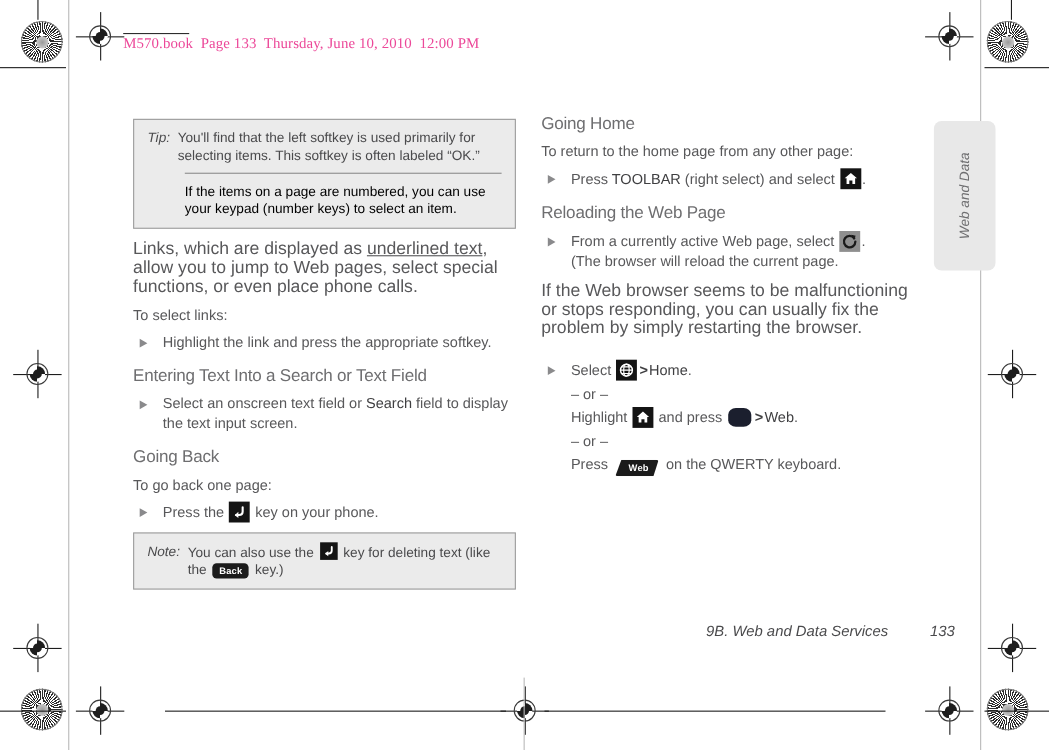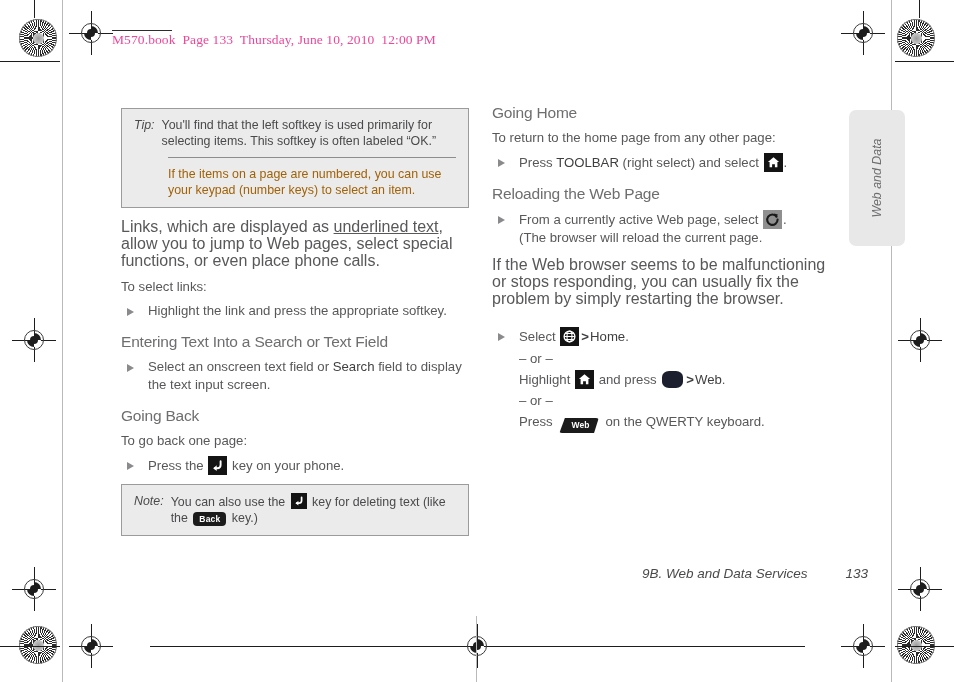--- a/index.html
+++ b/index.html
@@ -189,21 +189,21 @@
   }
   .callout-div {
     height: 1px;
     background: #8d8d8d;
     margin: 8px 0 8px 34px;
   }
   .callout-indent {
     padding-left: 34px;
     font-size: 12.4px;
     line-height: 16px;
-    color: #a16207;
+    color: #000000;
   }
 
   
   .icon-sq {
     display: inline-block;
     width: 19px; height: 19px;
     background: #141414;
     vertical-align: -5px;
     position: relative;
     margin: 0 1px;

